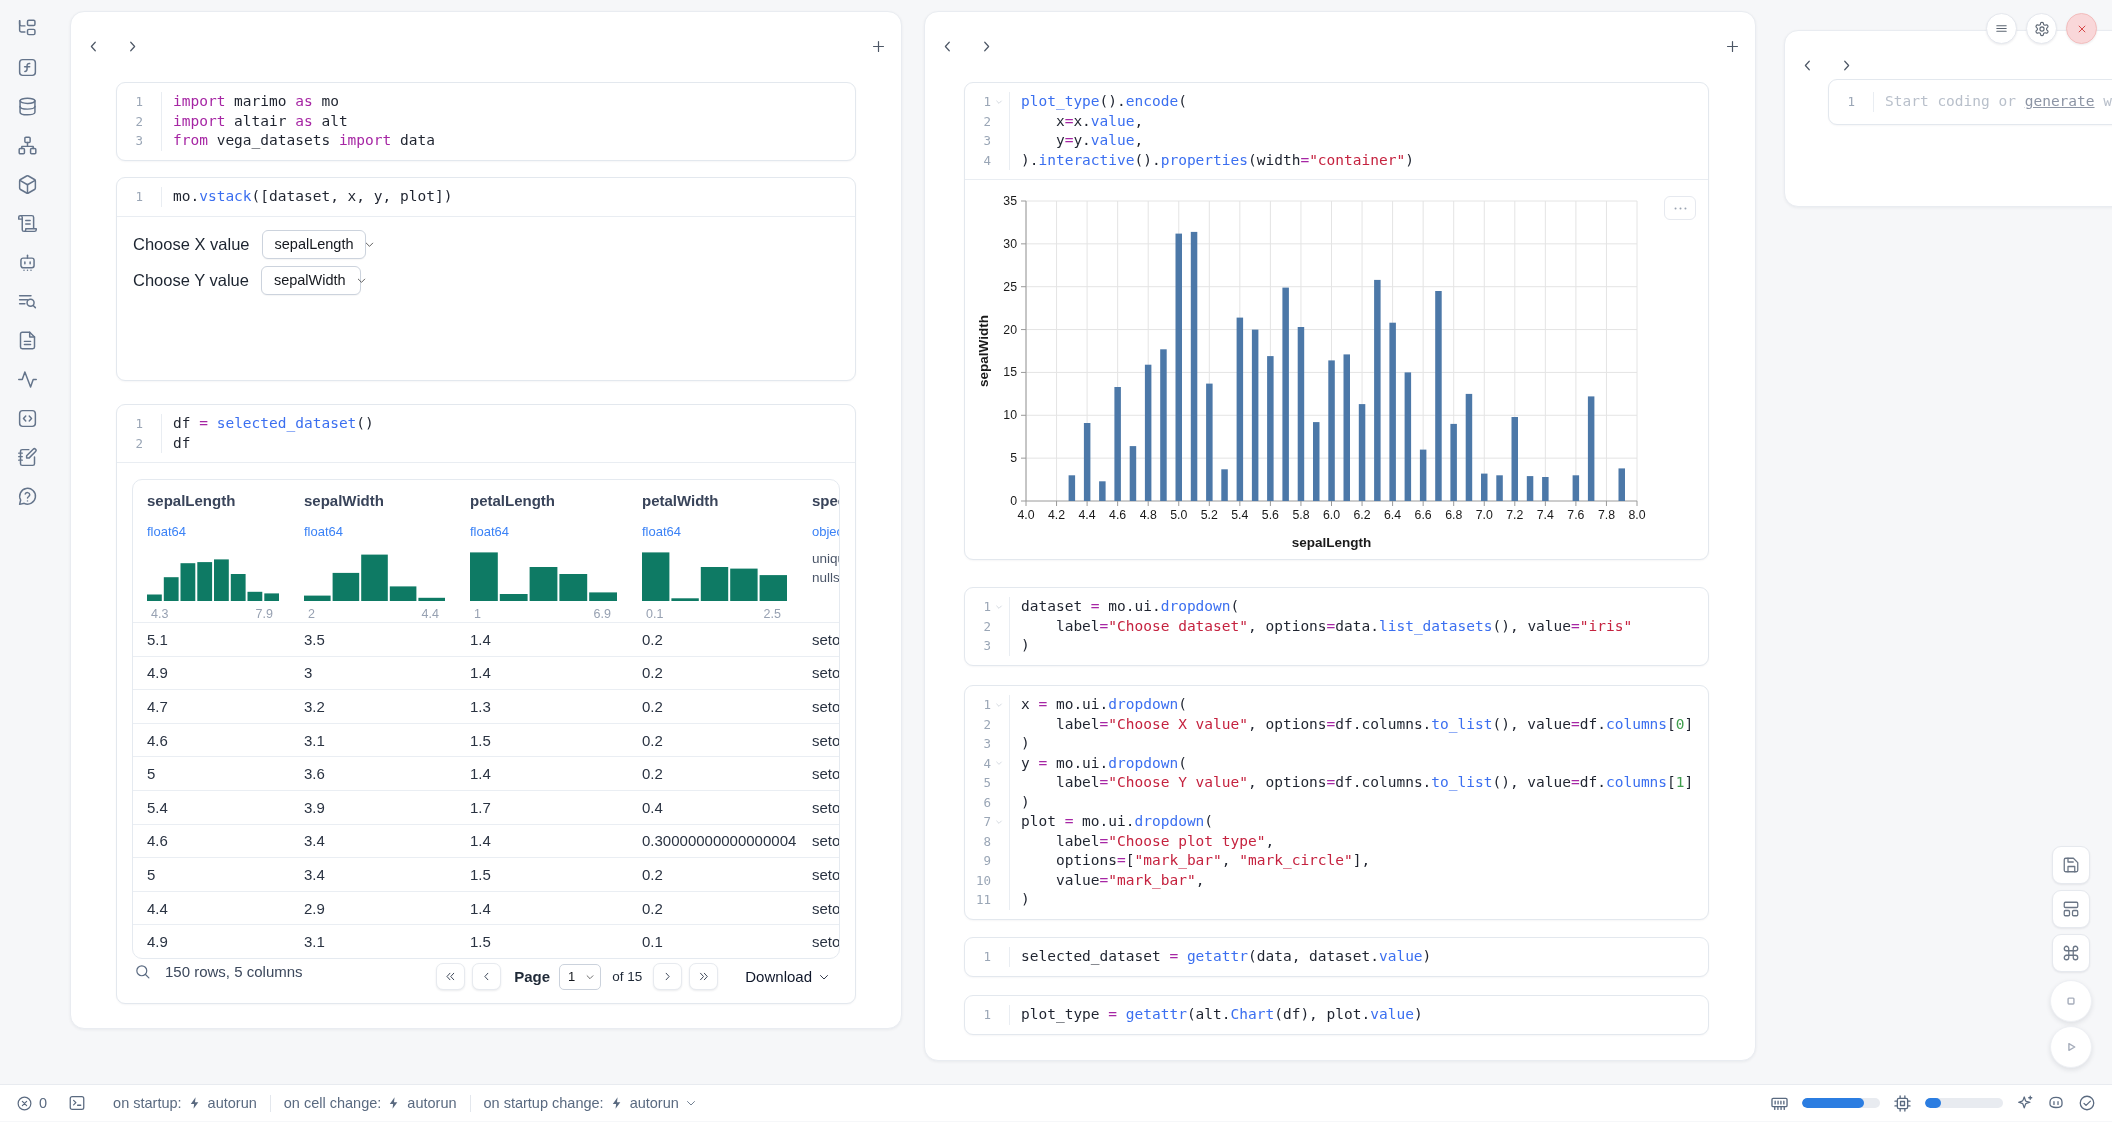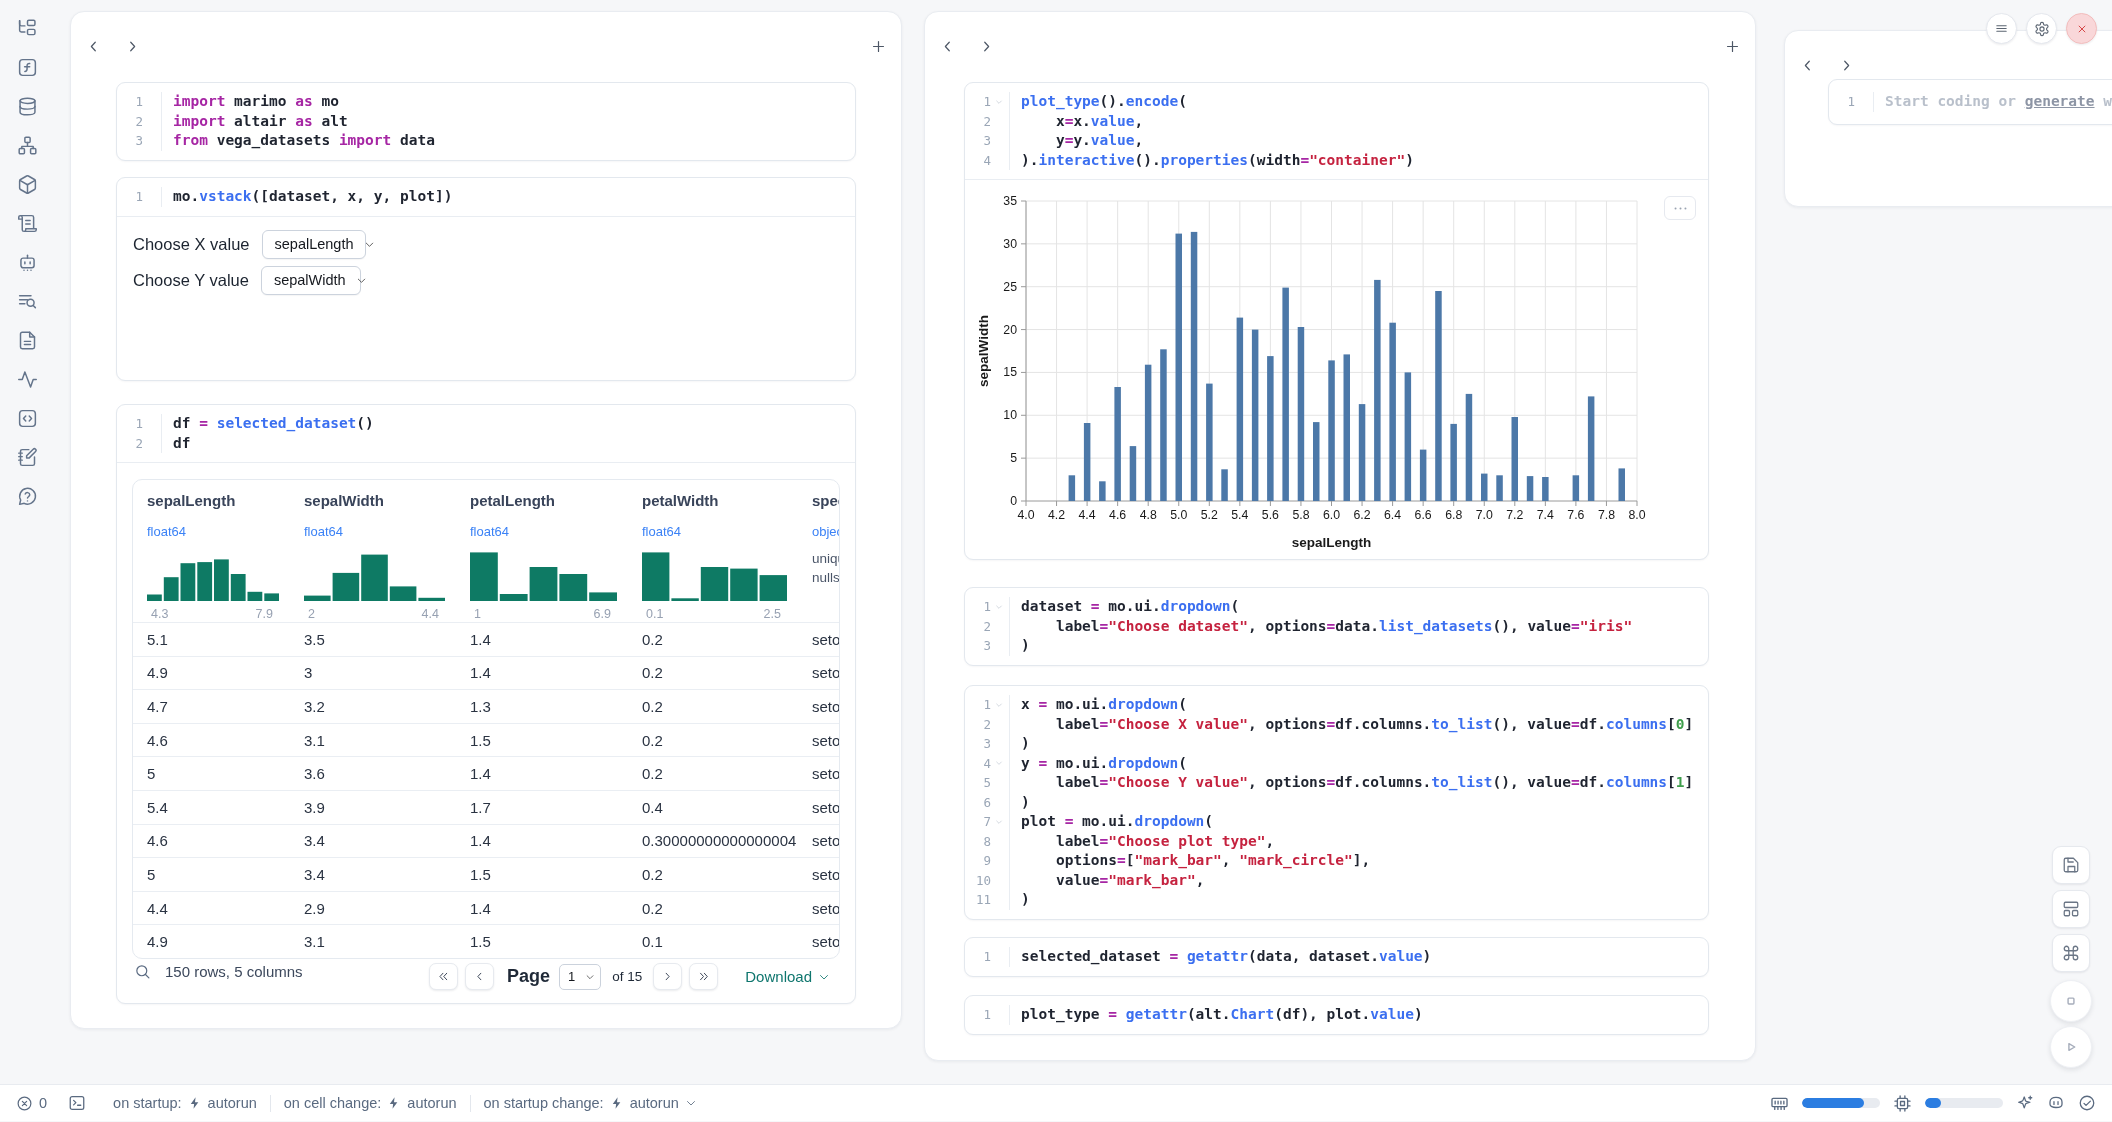--- a/index.html
+++ b/index.html
@@ -23,21 +23,21 @@
   #cell-l2{top:165px;height:204px;overflow:hidden;}
   #cell-l3{top:392px;height:600px;}
   #cell-m1{top:70px;height:478px;}
   #cell-m2{top:575px;}
   #cell-m3{top:673px;}
   #cell-m4{top:925px;}
   #cell-m5{top:983px;}
   .code-line{display:flex;line-height:19.5px;white-space:pre;}
   .ln{width:26px;flex:none;text-align:right;color:#9aa6b6;font-size:12.5px;}
   .fold{width:15px;flex:none;display:flex;align-items:center;justify-content:center;color:#b4bdca;}
-  .ct{flex:1;border-left:1px solid #e9edf2;padding-left:11px;margin-left:3px;overflow:hidden;font-weight:bold;}
+  .ct{flex:1;border-left:1px solid #e9edf2;padding-left:11px;margin-left:3px;overflow:hidden;}
   .tk-p{color:#1f2430;} .tk-k{color:#a626a4;} .tk-f{color:#3b6ff0;} .tk-s{color:#c5223f;} .tk-o{color:#a626a4;} .tk-n{color:#3f9e4d;}
   .cell-sep{border-top:1px solid #e9edf2;margin-top:9px;}
   
   .controls{padding:12px 16px 14px;font-family:"Liberation Sans",sans-serif;}
   .control-row{display:flex;align-items:center;margin-bottom:5px;height:31px;}
   .control-row label{font-size:16.5px;color:#1c2430;margin-right:12px;}
   .sel{display:inline-flex;align-items:center;justify-content:space-between;border:1px solid #ccd3dd;border-radius:6px;height:29px;padding:0 9px 0 12px;font-size:14.5px;color:#15181e;background:#fff;box-shadow:0 1px 1px rgba(0,0,0,.04);cursor:pointer;box-sizing:border-box;}
   .sel .ic{margin-left:10px;color:#333;}
   
   #df-card{position:absolute;left:61px;top:467px;width:706px;height:478px;border:1px solid #e5eaf0;border-radius:10px;overflow:hidden;font-family:"Liberation Sans",sans-serif;background:#fff;}
@@ -48,25 +48,25 @@
   .hd-hist{margin-top:8px;}
   .hd-range{display:flex;justify-content:space-between;font-size:12.5px;color:#97a1b2;margin-top:2px;padding:0 6px 0 4px;}
   .hd-meta{font-size:13.5px;color:#4a5568;line-height:19px;margin-top:10px;white-space:nowrap;}
   .df-body{display:grid;grid-template-columns:157px 166px 172px 170px 1fr;grid-auto-rows:33.6px;text-align:right;}
   .df-cell{border-top:1px solid #eaeef3;display:flex;align-items:center;padding-left:14px;font-size:15px;color:#2a3342;white-space:nowrap;overflow:hidden;}
   
   #df-footer{position:absolute;left:61px;top:951px;width:706px;height:38px;display:flex;align-items:flex-start;font-family:"Liberation Sans",sans-serif;color:#3c485c;}
   #df-footer .summary{font-size:15px;margin-left:14px;}
   .pgbtn{width:27px;height:25px;border:1px solid #e7eaef;border-radius:7px;background:#fff;box-shadow:0 1px 2px rgba(20,30,50,.09);display:flex;align-items:center;justify-content:center;color:#2f3a4c;cursor:pointer;}
   .pg-group{margin-left:auto;display:flex;align-items:center;gap:7px;}
-  .pg-label{font-size:18px;font-weight:bold;color:#1f2937;margin:0 2px 0 6px;}
+  .pg-label{font-size:15px;font-weight:bold;color:#1f2937;margin:0 2px 0 6px;}
   .pg-select{display:inline-flex;align-items:center;border:1px solid #cbd2dc;border-radius:5px;height:24px;padding:0 5px 0 8px;font-size:13px;color:#15181e;cursor:pointer;background:#fff;}
   .pg-select .ic{margin-left:5px;color:#333;}
   .pg-of{font-size:13.5px;color:#1f2937;margin:0 4px;}
-  .download{display:inline-flex;align-items:center;gap:6px;color:#0f766e;font-size:15px;margin-left:20px;margin-right:8px;cursor:pointer;}
+  .download{display:inline-flex;align-items:center;gap:6px;color:#0f172a;font-size:15px;margin-left:20px;margin-right:8px;cursor:pointer;}
   
   .chart-wrap{position:relative;margin-top:6px;height:374px;font-family:"Liberation Sans",sans-serif;}
   #main-chart{position:absolute;left:10px;top:2px;}
   .dots-btn{position:absolute;right:12px;top:10px;width:30px;height:22px;border:1px solid #e6e9ef;border-radius:6px;color:#9aa3b1;display:flex;align-items:center;justify-content:center;background:#fff;cursor:pointer;}
   
   #r-cell{position:absolute;left:43px;top:48px;width:310px;background:#fff;border:1px solid #e3e8ee;border-radius:9px;box-shadow:0 1px 2px rgba(20,30,50,.04);font-family:"DejaVu Sans Mono",monospace;font-size:14.5px;padding:12px 0;box-sizing:border-box;}
   .ph{color:#b9c0cb;} .ph-link{color:#8d95a5;text-decoration:underline;}
   
   .circ{position:absolute;top:13px;width:29px;height:29px;border-radius:50%;background:#fff;border:1px solid #e5e8ee;box-shadow:0 1px 2px rgba(20,30,50,.08);display:flex;align-items:center;justify-content:center;color:#5b6572;cursor:pointer;}
   #btn-menu{left:1986px;} #btn-settings{left:2026px;}

